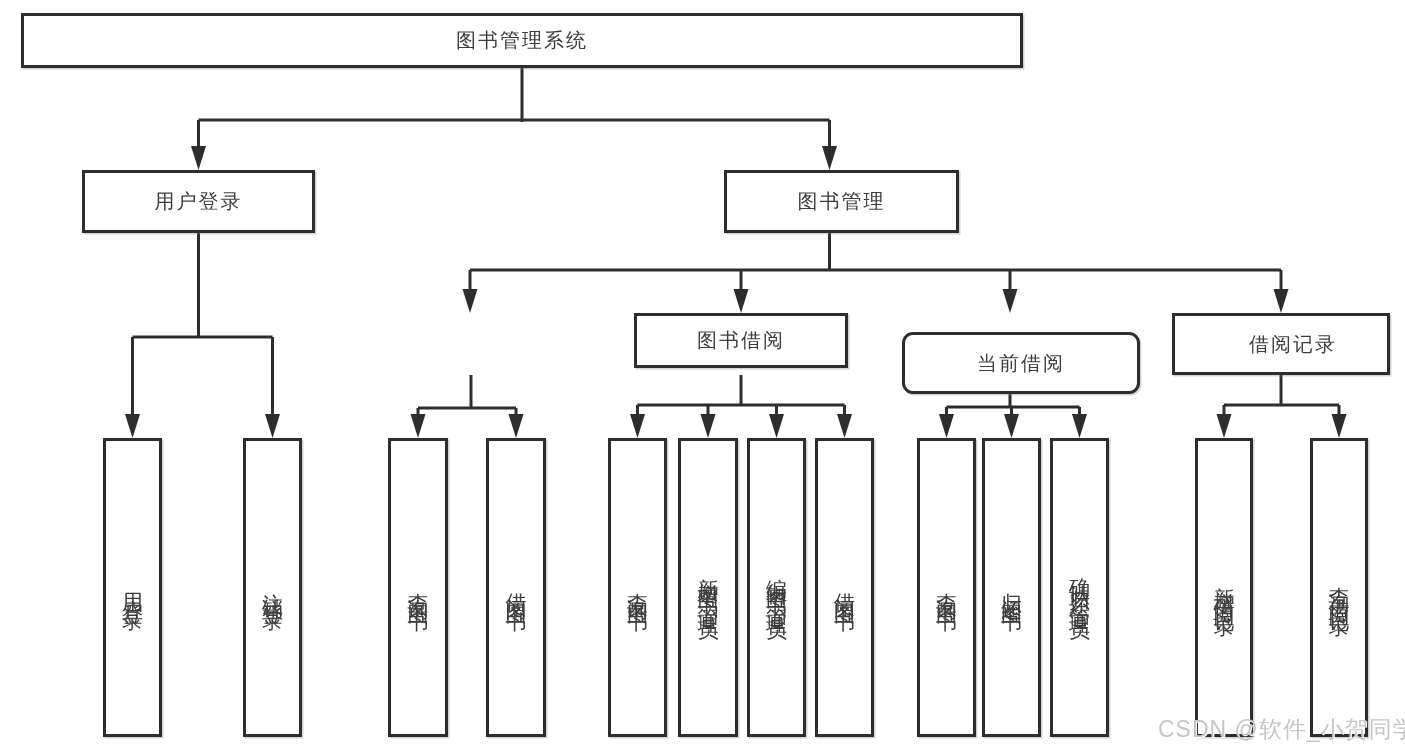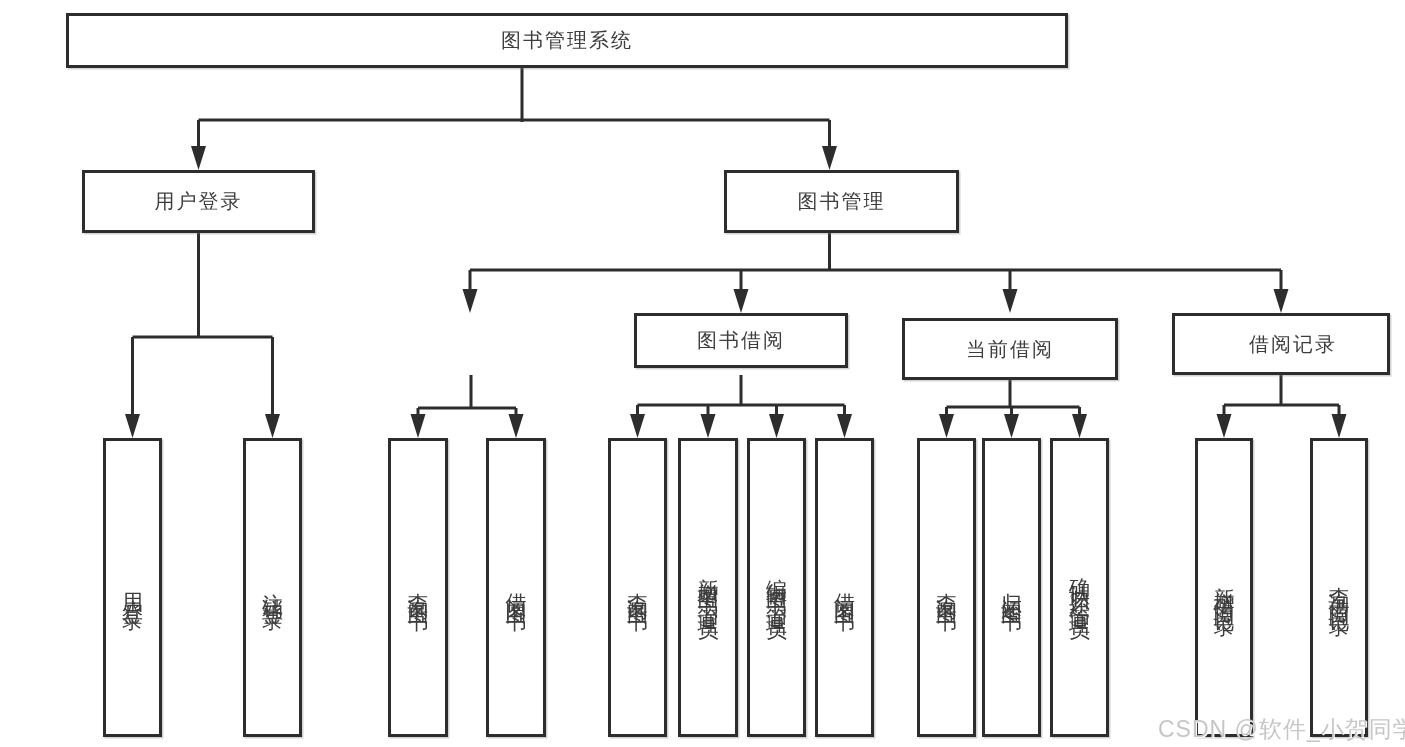--- a/index.html
+++ b/index.html
@@ -98,27 +98,27 @@
       M708 438 L700.5 414 L715.5 414 Z
       M776.5 438 L769 414 L784 414 Z
       M844.5 438 L837 414 L852 414 Z
       M946.5 438 L939 414 L954 414 Z
       M1011.5 438 L1004 414 L1019 414 Z
       M1079.5 438 L1072 414 L1087 414 Z
       M1224 438 L1216.5 414 L1231.5 414 Z
       M1339 438 L1331.5 414 L1346.5 414 Z"></path>
   </svg>
 
-  <div class="node" style="left:21px; top:13px; width:1002px; height:55px;margin-left:45px;">图书管理系统</div>
+  <div class="node" style="left:21px; top:13px; width:1002px; height:55px;">图书管理系统</div>
 
   <div class="node" style="left:82px; top:170px; width:233px; height:63px;">用户登录</div>
   <div class="node" style="left:712px; top:170px; width:235px; height:63px;margin-left:12px;">图书管理</div>
 
   <div class="node" style="left:634px; top:313px; width:214px; height:55px;">图书借阅</div>
-  <div class="node" style="left:902px; top:318px; width:216px; height:62px;">当前借阅</div>
+  <div class="node" style="left:902px; top:332px; width:238px; height:62px;border-radius:11px;">当前借阅</div>
   <div class="node" style="left:1172px; top:313px; width:218px; height:62px;padding-left:24px;">借阅记录</div>
 
   <div class="leaf" style="left:103px; width:59px;">用户登录</div>
   <div class="leaf" style="left:243px; width:59px;">注销登录</div>
 
   <div class="leaf" style="left:388px; width:60px;">查询图书</div>
   <div class="leaf" style="left:486px; width:60px;">借阅图书</div>
 
   <div class="leaf" style="left:608px; width:59px;">查询图书</div>
   <div class="leaf" style="left:678px; width:60px;">新增图书（管理员）</div>

